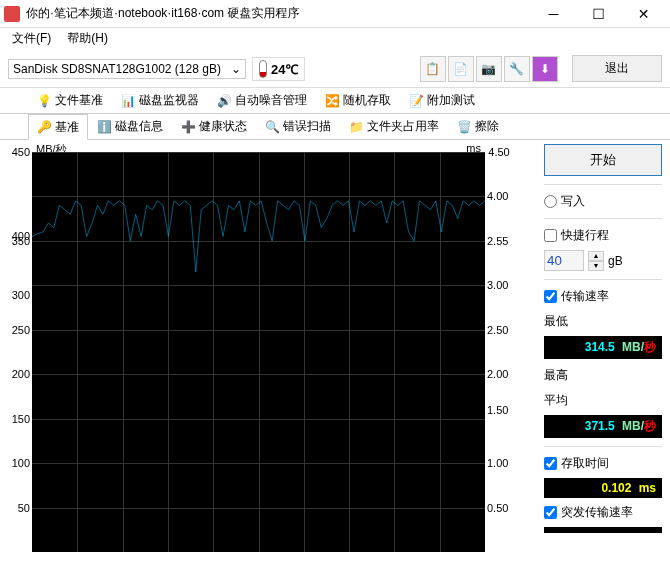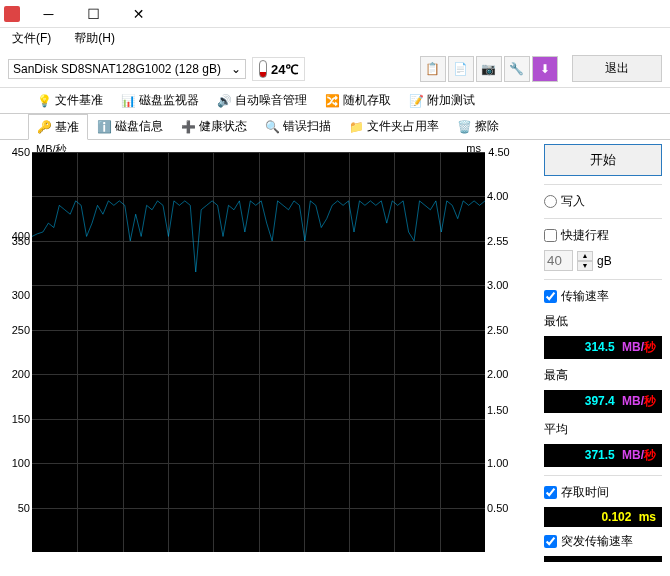--- a/index.html
+++ b/index.html
@@ -2,21 +2,21 @@
 <html><head>
 <meta charset="utf-8">
 <style>
 * { margin: 0; padding: 0; box-sizing: border-box; font-family: "Microsoft YaHei", "SimSun", sans-serif; }
 body { width: 670px; height: 576px; background: #fff; overflow: hidden; font-size: 12px; }
 .titlebar { height: 28px; background: #fff; border-bottom: 1px solid #e0e0e0; display: flex; align-items: center; padding: 0 4px; }
 .titlebar-icon { width: 16px; height: 16px; background: #d44; border-radius: 2px; margin-right: 6px; }
 .titlebar-text { flex: 1; font-size: 12px; color: #000; }
 .titlebar-btns { display: flex; }
 .titlebar-btn { width: 45px; height: 28px; display: flex; align-items: center; justify-content: center; font-size: 14px; color: #000; }
-.menubar { height: 22px; display: flex; padding: 0 4px; gap: 7px; }
+.menubar { height: 22px; display: flex; padding: 0 4px; }
 .menu-item { padding: 2px 8px; font-size: 12px; }
 .toolbar { height: 38px; display: flex; align-items: center; padding: 2px 8px; gap: 6px; border-bottom: 1px solid #ddd; }
 .drive-select { display: flex; align-items: center; border: 1px solid #ccc; background: #fff; padding: 2px 4px; font-family: monospace; font-size: 12px; width: 238px; }
 .drive-select span:first-child { flex: 1; }
 .temp-box { display: flex; align-items: center; gap: 4px; padding: 2px 6px; border: 1px solid #ddd; }
 .temp-icon { width: 8px; height: 18px; background: linear-gradient(to top, #c00 30%, #fff 30%); border: 1px solid #888; border-radius: 4px; }
 .temp-val { font-weight: bold; font-size: 13px; }
 .tool-icons { display: flex; gap: 2px; }
 .tool-icon { width: 26px; height: 26px; border: 1px solid #ccc; display: flex; align-items: center; justify-content: center; font-size: 12px; background: #f5f5f5; }
 .exit-btn { padding: 4px 32px; border: 1px solid #ccc; background: #f0f0f0; margin-left: 8px; }
@@ -34,36 +34,37 @@
 .y-label-right { position: absolute; right: 0; width: 24px; text-align: left; font-size: 11px; transform: translateY(-50%); }
 .axis-title { position: absolute; font-size: 11px; }
 .chart-line { position: absolute; left: 26px; top: 8px; right: 26px; bottom: 12px; }
 .chart-line svg { width: 100%; height: 100%; }
 .sidebar { width: 130px; padding: 4px 8px 4px 4px; display: flex; flex-direction: column; gap: 6px; }
 .start-btn { padding: 6px 28px; border: 1px solid #2a7abf; background: #f0f0f0; color: #000; font-size: 13px; text-align: center; }
 .radio-row, .check-row { display: flex; align-items: center; gap: 4px; font-size: 12px; }
 .radio-row input, .check-row input { margin: 0; }
 .hr { height: 1px; background: #ddd; margin: 2px 0; }
 .spin-row { display: flex; align-items: center; gap: 4px; }
-.spin-input { width: 29px; padding: 2px; border: 1px solid #ccc; color: #737373; background: #f5f5f5; }
+.spin-input { width: 40px; padding: 2px; border: 1px solid #ccc; color: #1d4ed8; background: #f5f5f5; }
 .spin-btns { display: flex; flex-direction: column; }
 .spin-btn { width: 16px; height: 10px; border: 1px solid #ccc; font-size: 7px; display: flex; align-items: center; justify-content: center; background: #f0f0f0; }
 .stat-label { font-size: 12px; margin-top: 2px; }
 .stat-box { background: #000; padding: 3px 6px; font-family: monospace; font-weight: bold; font-size: 12px; text-align: right; }
 .stat-box .val { color: #0ff; }
-.stat-box .unit-mb { color: #d946ef; }
+.stat-box .unit-mb { color: #86efac; }
 .stat-box .unit-sec { color: #f00; }
 .stat-box.yellow .val { color: #ff0; }
 .stat-box.yellow .unit { color: #ff0; }
 </style>
 </head>
 <body>
 
 <div class="titlebar">
   <div class="titlebar-icon"></div>
+  <div class="titlebar-text">你的·笔记本频道·notebook·it168·com 硬盘实用程序</div>
   <div class="titlebar-btns">
     <div class="titlebar-btn">─</div>
     <div class="titlebar-btn">☐</div>
     <div class="titlebar-btn close">✕</div>
   </div>
 </div>
 
 <div class="menubar">
   <div class="menu-item">文件(F)</div>
   <div class="menu-item">帮助(H)</div>
@@ -213,21 +214,20 @@
       <span>gB</span>
     </div>
     <div class="hr"></div>
     <label class="check-row">
         <input type="checkbox" checked="" style="">
         <span>传输速率</span>
       </label>
     <div class="stat-label">最低</div>
     <div class="stat-box"><span class="val">314.5</span> <span class="unit-mb">MB/</span><span class="unit-sec">秒</span></div>
     <div class="stat-label">最高</div>
-    <div class="stat-box"><span class="val">397.4</span> <span class="unit-mb">MB/</span><span class="unit-sec">秒</span></div>
     <div class="stat-label">平均</div>
     <div class="stat-box"><span class="val">371.5</span> <span class="unit-mb">MB/</span><span class="unit-sec">秒</span></div>
     <div class="hr"></div>
     <label class="check-row">
         <input type="checkbox" checked="" style="">
         <span>存取时间</span>
       </label>
     <div class="stat-box yellow"><span class="val">0.102</span> <span class="unit">ms</span></div>
     <label class="check-row">
         <input type="checkbox" checked="" style="">

